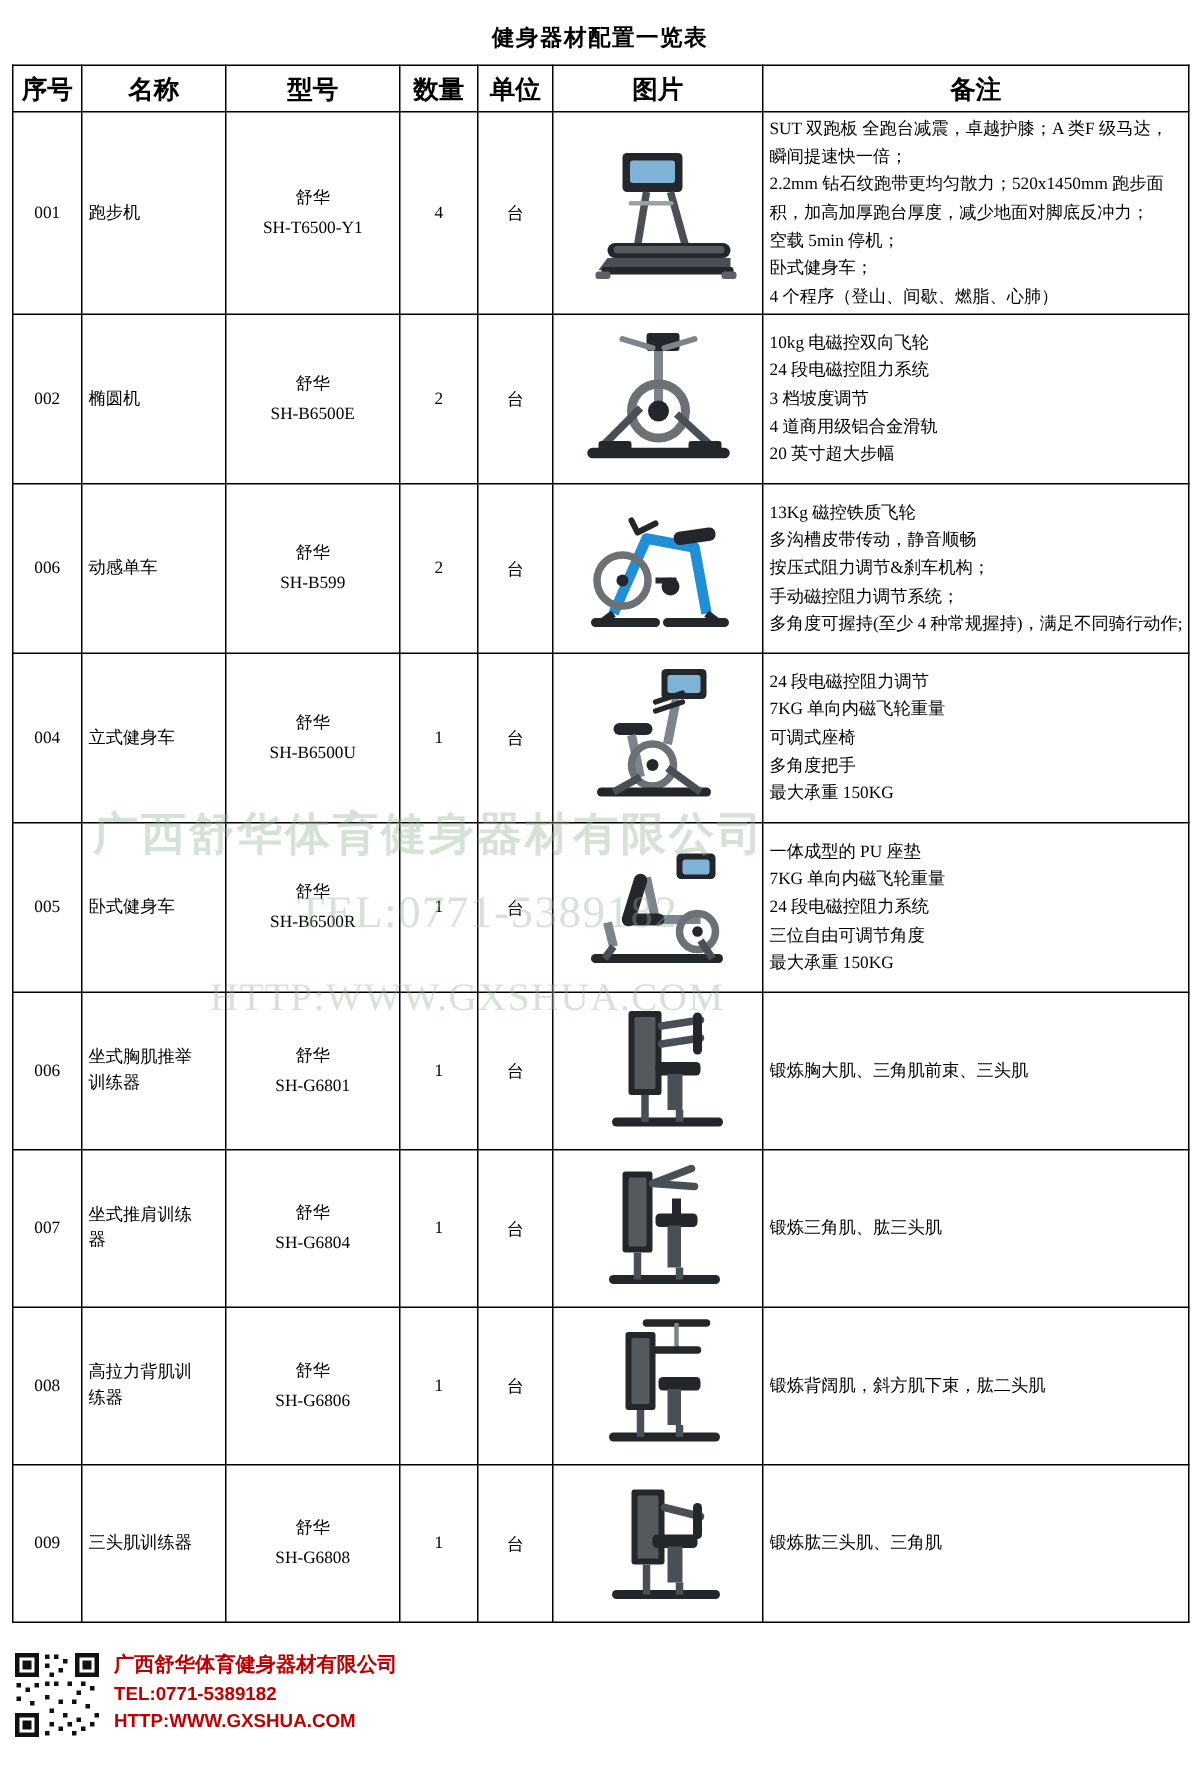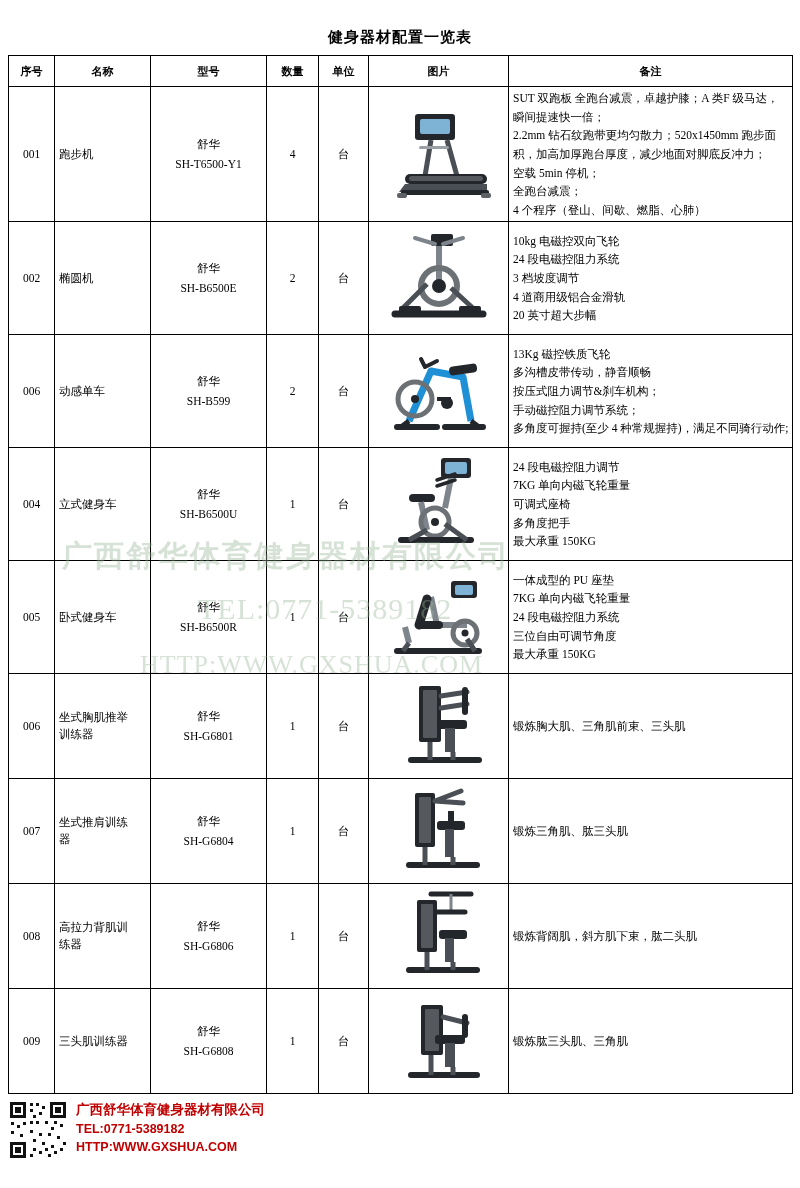--- a/index.html
+++ b/index.html
@@ -13,21 +13,21 @@
     font-family: "Liberation Serif", "DejaVu Serif", serif;
     color: #000;
     position: relative;
     overflow: hidden;
   }
   .page {
     position: relative;
     width: 800px;
     height: 1188px;
     box-sizing: border-box;
-    padding: 22px 8px 0 8px;
+    padding: 10px 8px 0 8px;
   }
   .doc-title {
     text-align: center;
     font-size: 15px;
     font-weight: bold;
     letter-spacing: 1px;
     padding: 6px 0 8px 0;
   }
   table.main {
     border-collapse: collapse;
@@ -38,21 +38,21 @@
   }
   table.main th, table.main td {
     border: 1px solid #000;
     vertical-align: middle;
     font-size: 11.5px;
     padding: 2px 4px;
   }
   table.main th {
     text-align: center;
     font-weight: bold;
-    font-size: 11px;
+    font-size: 17px;
     height: 26px;
   }
   col.c-no { width: 46px; }
   col.c-name { width: 96px; }
   col.c-model { width: 116px; }
   col.c-qty { width: 52px; }
   col.c-unit { width: 50px; }
   col.c-pic { width: 140px; }
   col.c-note { width: 284px; }
 
@@ -203,21 +203,21 @@
         <rect x="22" y="93" width="10" height="5" rx="2" fill="#5d6166"></rect>
         <rect x="106" y="93" width="10" height="5" rx="2" fill="#5d6166"></rect>
         <rect x="44" y="46" width="30" height="3" rx="1.5" fill="#9aa0a6"></rect>
       </svg>
             </div>
           </td>
           <td class="note wrap">
             <div>SUT 双跑板 全跑台减震，卓越护膝；A 类F 级马达，瞬间提速快一倍；</div>
             <div>2.2mm 钻石纹跑带更均匀散力；520x1450mm 跑步面积，加高加厚跑台厚度，减少地面对脚底反冲力；</div>
             <div>空载 5min 停机；</div>
-            <div>全跑台减震；</div>
+            <div>卧式健身车；</div>
             <div>4 个程序（登山、间歇、燃脂、心肺）</div>
           </td>
         </tr>
         <tr>
           <td class="no">002</td>
           <td class="name">
             <div>椭圆机</div>
           </td>
           <td class="model">
             <div>舒华</div>

